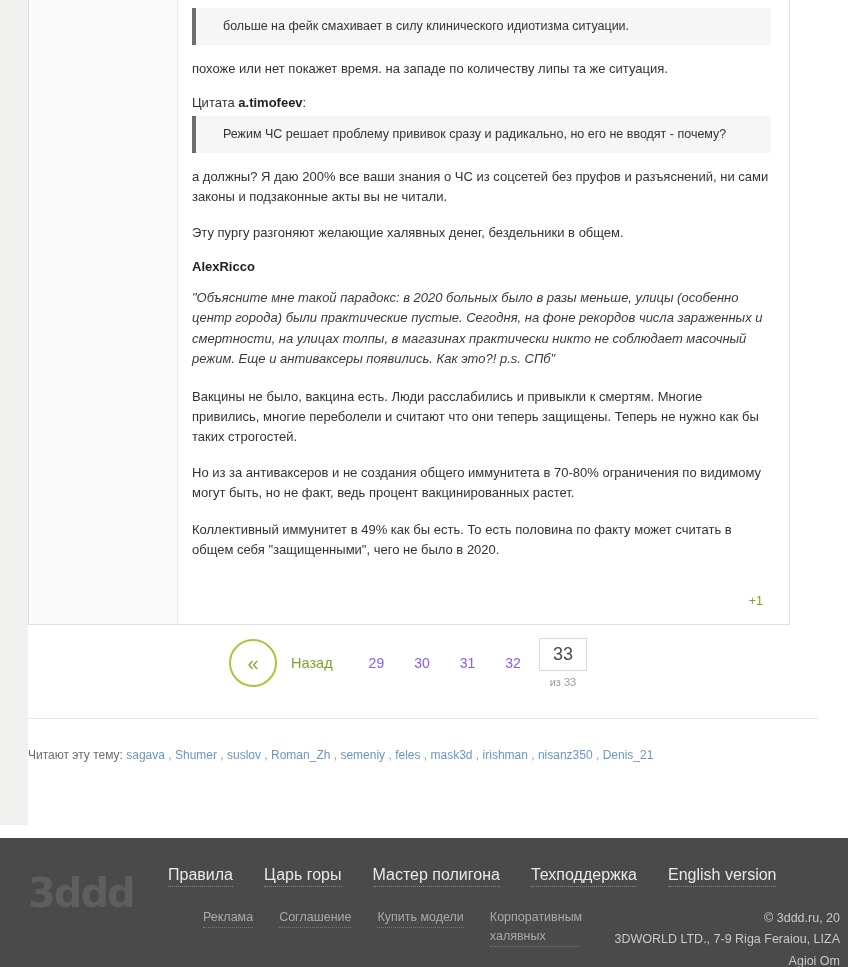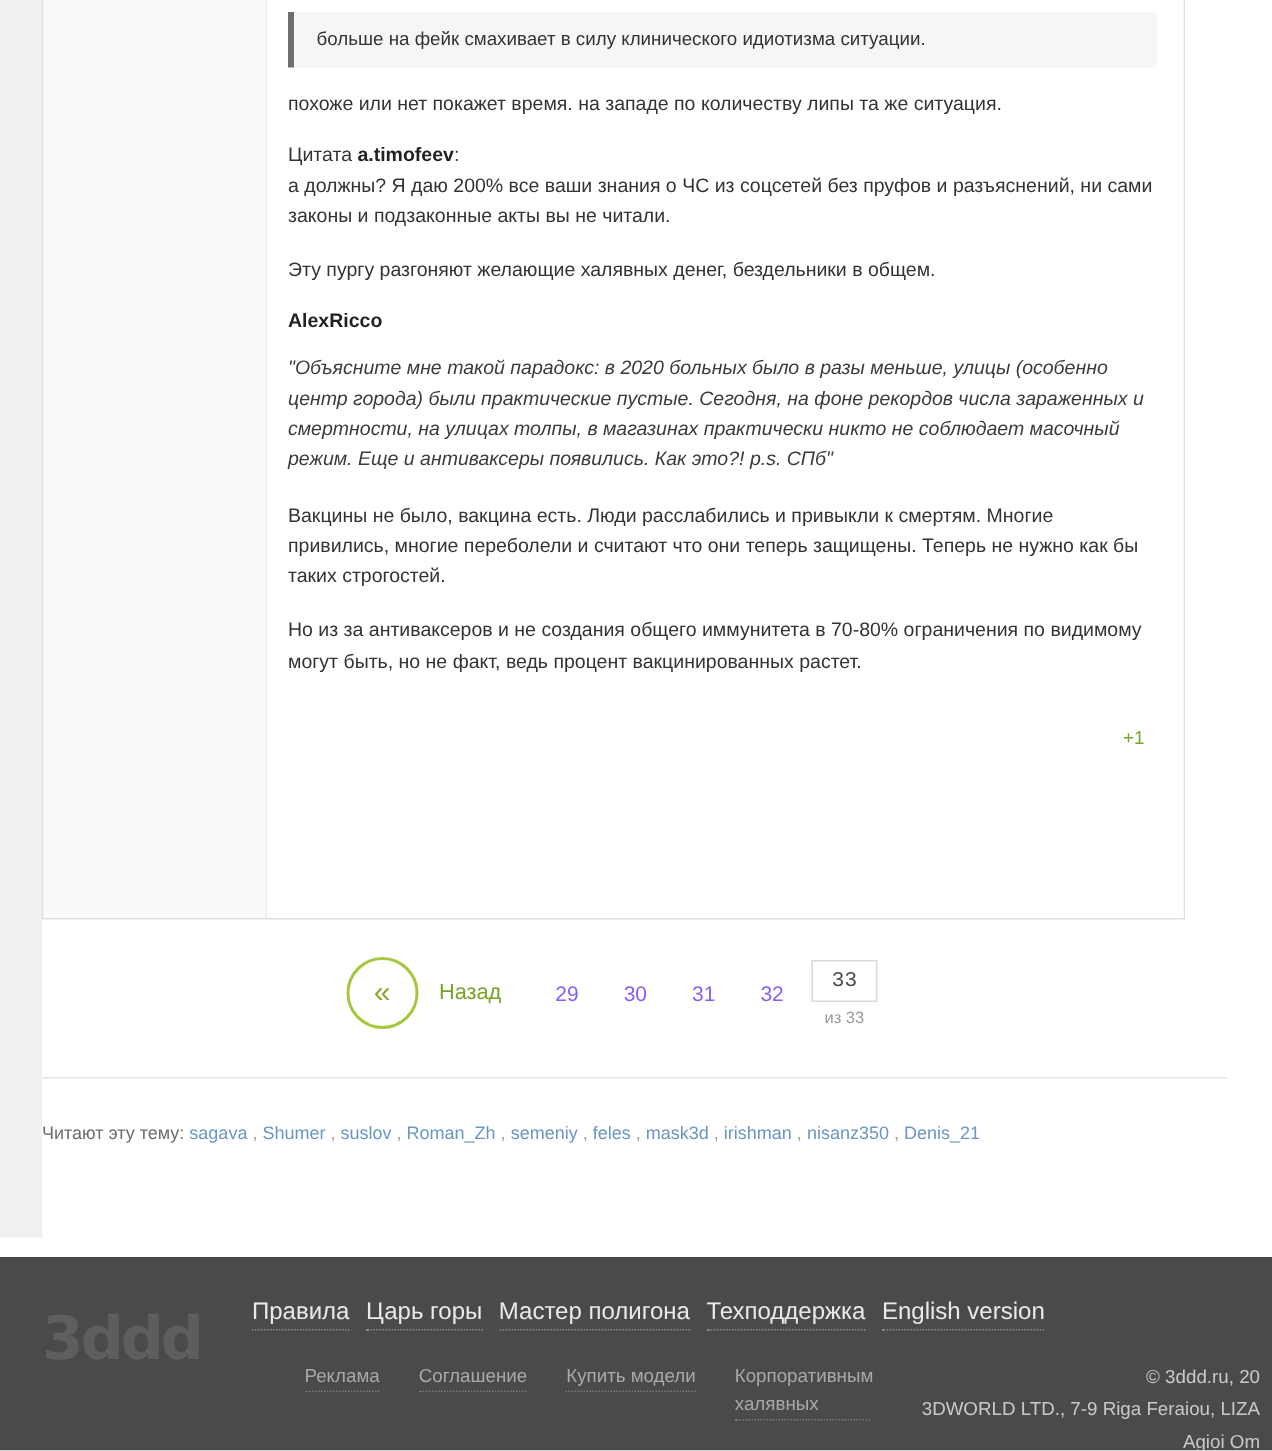--- a/index.html
+++ b/index.html
@@ -51,21 +51,21 @@
     border-right: 1px solid #ececea;
   }
   .post-body {
     flex: 1;
     padding: 10px 18px 8px 14px;
     background: #ffffff;
   }
   .quote-box {
     background: #f6f6f6;
     border-left: 4px solid #6e6e6e;
-    padding: 10px 15px;
+    padding: 10px 27px;
     margin: 6px 0 14px 0;
     color: #333;
     font-size: 12.5px;
     line-height: 1.35;
   }
   .para {
     margin: 0 0 16px 0;
     line-height: 1.55;
     font-size: 13px;
     color: #333;
@@ -131,23 +131,22 @@
   }
   .pg-current-wrap {
     display: flex;
     flex-direction: column;
     align-items: center;
   }
   .pg-current {
     border: 1px solid #d9d9d6;
     background: #fff;
     color: #4a4a4a;
-    font-size: 14px;
+    font-size: 18px;
     padding: 5px 13px;
-    font-family: Liberation Mono, monospace;
   }
   .pg-total {
     font-size: 11px;
     color: #9b9b9b;
     margin-top: 5px;
   }
   .divider {
     position: absolute;
     left: 0; top: 718px;
     width: 790px;
@@ -180,21 +179,21 @@
     font-size: 40px;
     font-weight: bold;
     color: #5e5e5e;
     letter-spacing: -2px;
     font-family: "DejaVu Sans", sans-serif;
   }
   .footer-nav {
     position: absolute;
     left: 168px; top: 28px;
     display: flex;
-    gap: 11px;
+    gap: 31px;
     align-items: baseline;
   }
   .footer-nav a {
     color: #e9e9e9;
     text-decoration: none;
     font-size: 16px;
     border-bottom: 1px dotted #8a8a8a;
     padding-bottom: 2px;
   }
   .footer-sub {
@@ -239,30 +238,34 @@
           <span>больше на фейк смахивает в силу клинического идиотизма ситуации.</span>
         </div>
 
         <p class="para">похоже или нет покажет время. на западе по количеству липы та же ситуация.</p>
 
         <p class="cite-line">
           <span>Цитата</span>
           <b>a.timofeev</b><span>:</span>
         </p>
 
+        <div class="quote-box">
+          <span>Режим ЧС решает проблему прививок сразу и радикально, но его не вводят - почему?</span>
+        </div>
 
         <p class="para">а должны? Я даю 200% все ваши знания о ЧС из соцсетей без пруфов и разъяснений, ни сами законы и подзаконные акты вы не читали.</p>
         <p class="para">Эту пургу разгоняют желающие халявных денег, бездельники в общем.</p>
 
         <p class="user-name">AlexRicco</p>
 
         <p class="italic-quote">"Объясните мне такой парадокс: в 2020 больных было в разы меньше, улицы (особенно центр города) были практические пустые. Сегодня, на фоне рекордов числа зараженных и смертности, на улицах толпы, в магазинах практически никто не соблюдает масочный режим. Еще и антиваксеры появились. Как это?!  p.s. СПб"</p>
 
         <p class="para">Вакцины не было, вакцина есть. Люди расслабились и привыкли к смертям. Многие привились, многие переболели и считают что они теперь защищены. Теперь не нужно как бы таких строгостей.</p>
         <p class="para">Но из за антиваксеров и не создания общего иммунитета в 70-80% ограничения по видимому могут быть, но не факт, ведь процент вакцинированных растет.</p>
+        <p class="para">Коллективный иммунитет в 49% как бы есть. То есть половина по факту может считать в общем себя "защищенными", чего не было в 2020.</p>
 
         <div class="rating">+1</div>
       </div>
     </div>
   </div>
 
   <div class="pagination">
     <div class="pg-circle">«</div>
     <div class="pg-back">Назад</div>
     <div class="pg-num">29</div>

